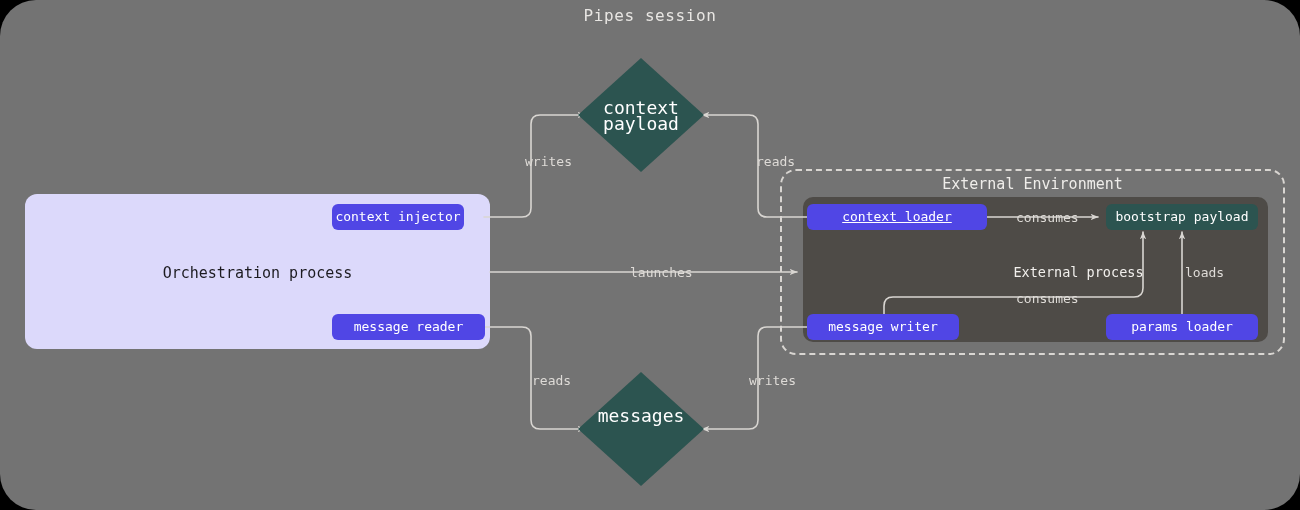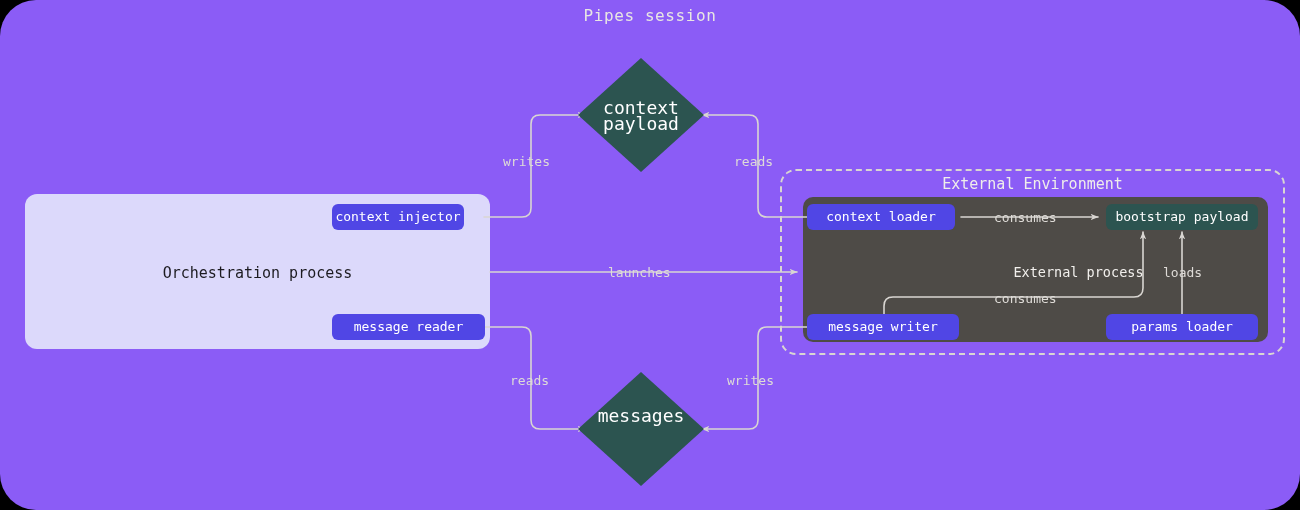--- a/index.html
+++ b/index.html
@@ -1,18 +1,18 @@
 <!DOCTYPE html>
 <html><head>
 <meta charset="utf-8">
 <style>
   html,body{margin:0;padding:0;background:#000;}
   body{width:1300px;height:510px;overflow:hidden;
        font-family:"DejaVu Sans Mono","Liberation Mono",monospace;}
-  #root{position:relative;width:1300px;height:510px;background:#8b5cf6;
+  #root{position:relative;width:1300px;height:510px;background:#737373;
         border-radius:36px;overflow:hidden;}
   svg.layer{position:absolute;left:0;top:0;width:1300px;height:510px;overflow:visible;}
   .abs{position:absolute;}
 
   #title{left:0;top:6px;width:1300px;text-align:center;color:#e8e6e3;
          font-size:16px;letter-spacing:.6px;}
 
   
   #orch{left:25px;top:194px;width:465px;height:155px;background:#dcd9fb;
         border-radius:12px;}
@@ -30,31 +30,31 @@
   #ext-proc-label{left:803px;top:264px;width:465px;text-align:center;
                   color:#f2f0ed;font-size:13.5px;padding-left:43px;}
 
   .chip{position:absolute;height:26px;line-height:26px;text-align:center;
         font-size:13px;border-radius:6px;white-space:nowrap;}
   .chip.purple{background:#5046e5;color:#ffffff;}
   .chip.teal{background:#2c5450;color:#ffffff;}
 
   #c-injector{left:332px;top:204px;width:132px;}
   #c-reader{left:332px;top:314px;width:153px;}
-  #c-ctxloader{left:807px;top:204px;width:148px;}
+  #c-ctxloader{left:807px;top:204px;width:180px;text-decoration:underline;}
   #c-msgwriter{left:807px;top:314px;width:152px;}
   #c-paramsloader{left:1106px;top:314px;width:152px;}
   #c-bootstrap{left:1106px;top:204px;width:152px;}
 
   .dia-label{position:absolute;text-align:center;color:#ffffff;font-size:18px;
              line-height:16px;white-space:pre;}
   #d1-label{left:561px;top:100px;width:160px;}
   #d2-label{left:561px;top:408px;width:160px;}
 
-  .edge-label{position:absolute;color:#dedbd7;font-size:13px;white-space:nowrap;}
+  .edge-label{position:absolute;color:#dedbd7;font-size:13px;white-space:nowrap;margin-left:22px;}
   #l-writes1{left:503px;top:154px;}
   #l-reads1{left:734px;top:154px;}
   #l-launches{left:608px;top:265px;}
   #l-reads2{left:510px;top:373px;}
   #l-writes2{left:727px;top:373px;}
   #l-consumes1{left:994px;top:210px;}
   #l-consumes2{left:994px;top:291px;}
   #l-loads{left:1163px;top:265px;}
 </style>
 </head>

